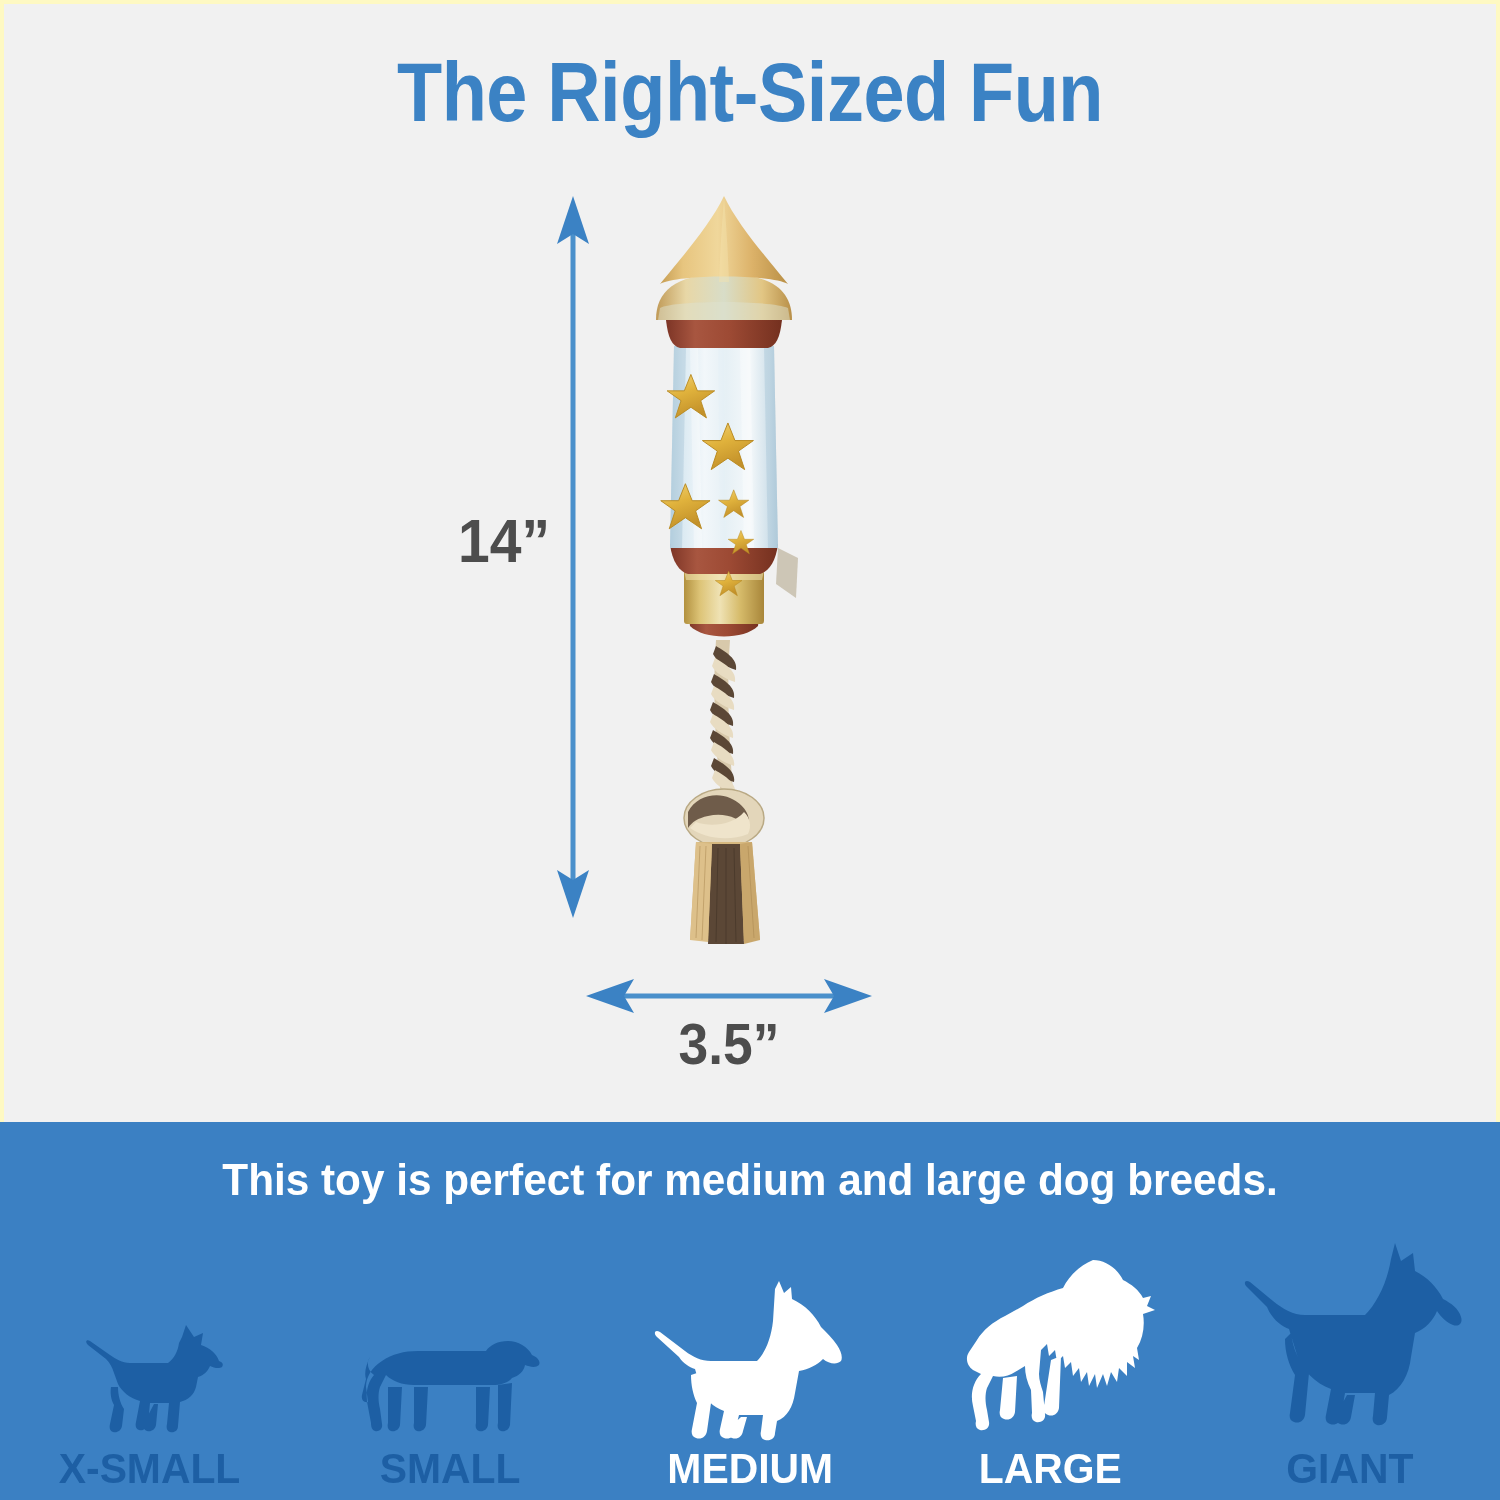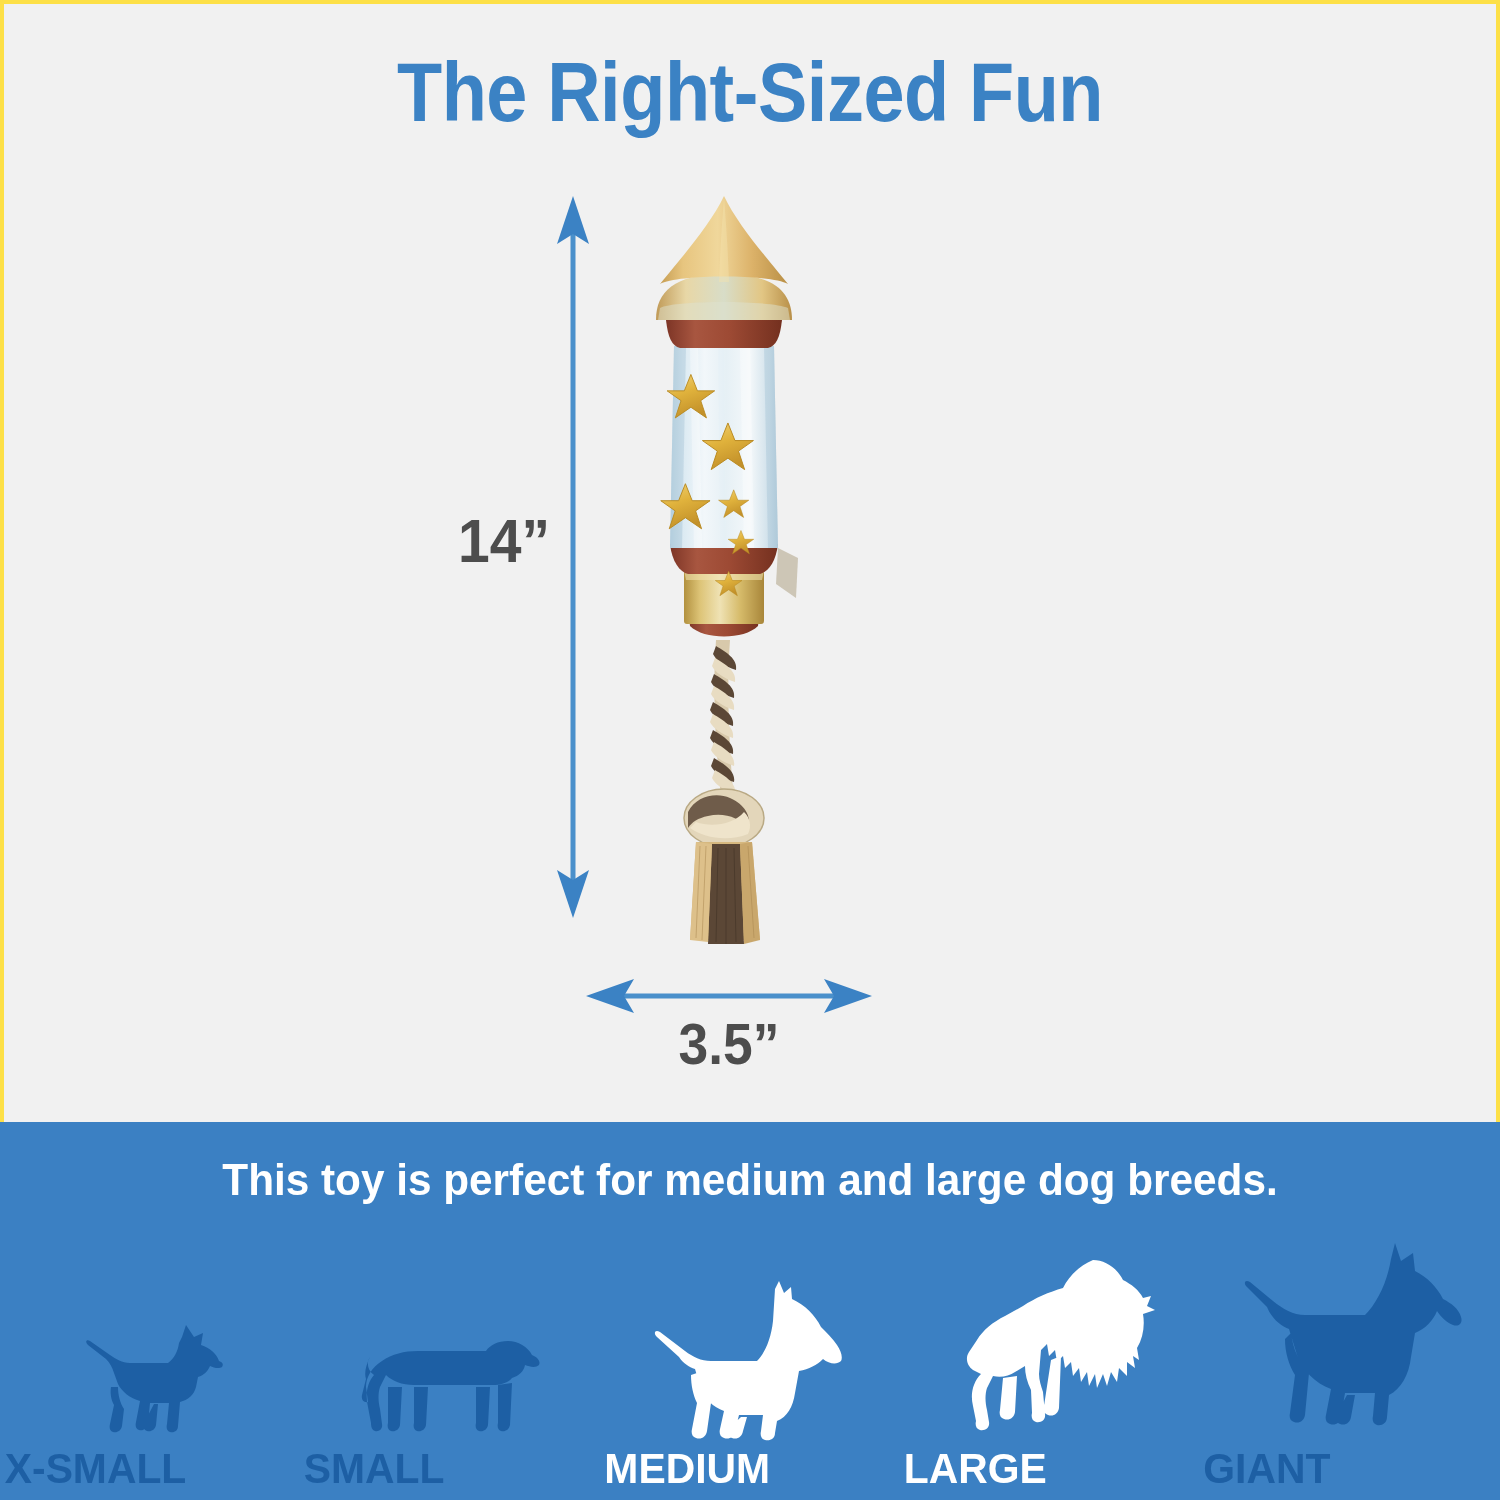--- a/index.html
+++ b/index.html
@@ -7,21 +7,21 @@
   html,body { width:1500px; height:1500px; }
   body {
     font-family: "Liberation Sans", sans-serif;
     background:#ffffff;
     overflow:hidden;
   }
   #canvas {
     position:relative;
     width:1500px;
     height:1500px;
-    background:#fde047;
+    background:#fef9c3;
   }
 
   
   #upper-panel {
     position:absolute;
     left:4px; top:4px;
     width:1492px; height:1118px;
     background:#f1f1f1;
   }
 
@@ -113,21 +113,21 @@
     left:0; top:96px;
     width:1500px; height:282px;
     display:flex;
     align-items:flex-end;
   }
   .size-cell {
     flex:1 1 0;
     height:100%;
     display:flex;
     flex-direction:column;
-    align-items:flex-start;
+    align-items:center;
     justify-content:flex-end;
     position:relative;
   }
   .dog-holder {
     display:flex;
     align-items:flex-end;
     justify-content:center;
     width:100%;
     height:210px;
   }

